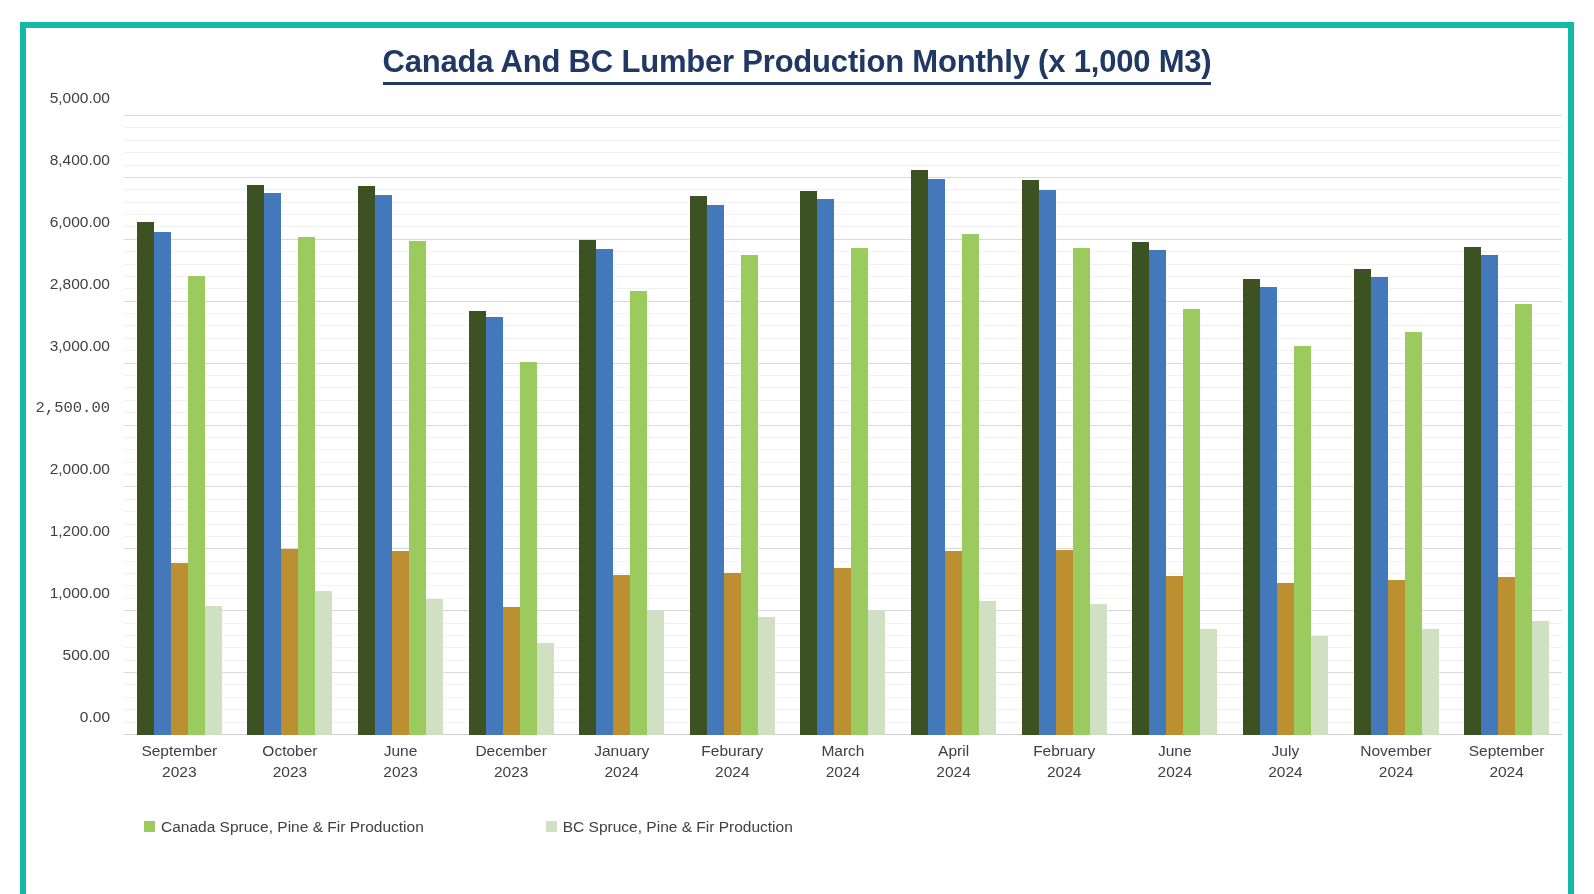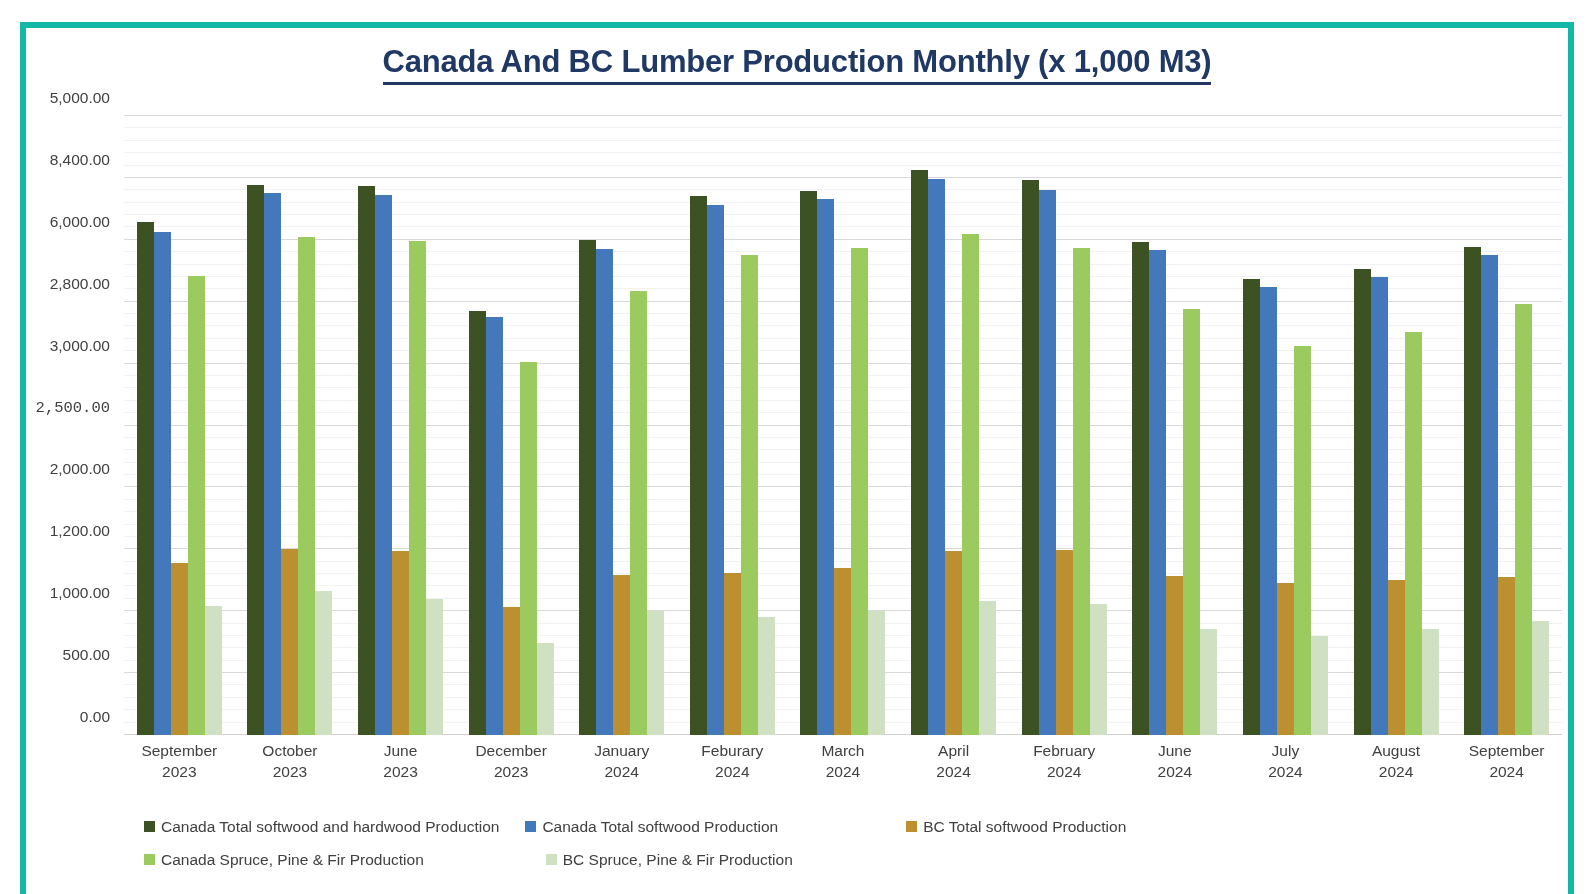--- a/index.html
+++ b/index.html
@@ -295,39 +295,25 @@
       <div class="x-lab"><span>October</span><span class="yr">2023</span></div>
       <div class="x-lab"><span>June</span><span class="yr">2023</span></div>
       <div class="x-lab"><span>December</span><span class="yr">2023</span></div>
       <div class="x-lab"><span>January</span><span class="yr">2024</span></div>
       <div class="x-lab"><span>Feburary</span><span class="yr">2024</span></div>
       <div class="x-lab"><span>March</span><span class="yr">2024</span></div>
       <div class="x-lab"><span>April</span><span class="yr">2024</span></div>
       <div class="x-lab"><span>February</span><span class="yr">2024</span></div>
       <div class="x-lab"><span>June</span><span class="yr">2024</span></div>
       <div class="x-lab"><span>July</span><span class="yr">2024</span></div>
-      <div class="x-lab"><span>August</span><span class="yr">2024</span></div>
+      <div class="x-lab"><span>November</span><span class="yr">2024</span></div>
       <div class="x-lab"><span>September</span><span class="yr">2024</span></div>
     </div>
 
   <div id="legend">
-    <div class="legend-row">
-      <div class="legend-item li-a">
-        <span class="legend-swatch sw0"></span>
-        <span>Canada Total softwood and hardwood Production</span>
-      </div>
-      <div class="legend-item li-b">
-        <span class="legend-swatch sw1"></span>
-        <span>Canada Total softwood Production</span>
-      </div>
-      <div class="legend-item li-c">
-        <span class="legend-swatch sw2"></span>
-        <span>BC Total softwood Production</span>
-      </div>
-    </div>
     <div class="legend-row">
       <div class="legend-item li-d">
         <span class="legend-swatch sw3"></span>
         <span>Canada Spruce, Pine &amp; Fir Production</span>
       </div>
       <div class="legend-item li-e">
         <span class="legend-swatch sw4"></span>
         <span>BC Spruce, Pine &amp; Fir Production</span>
       </div>
     </div>

